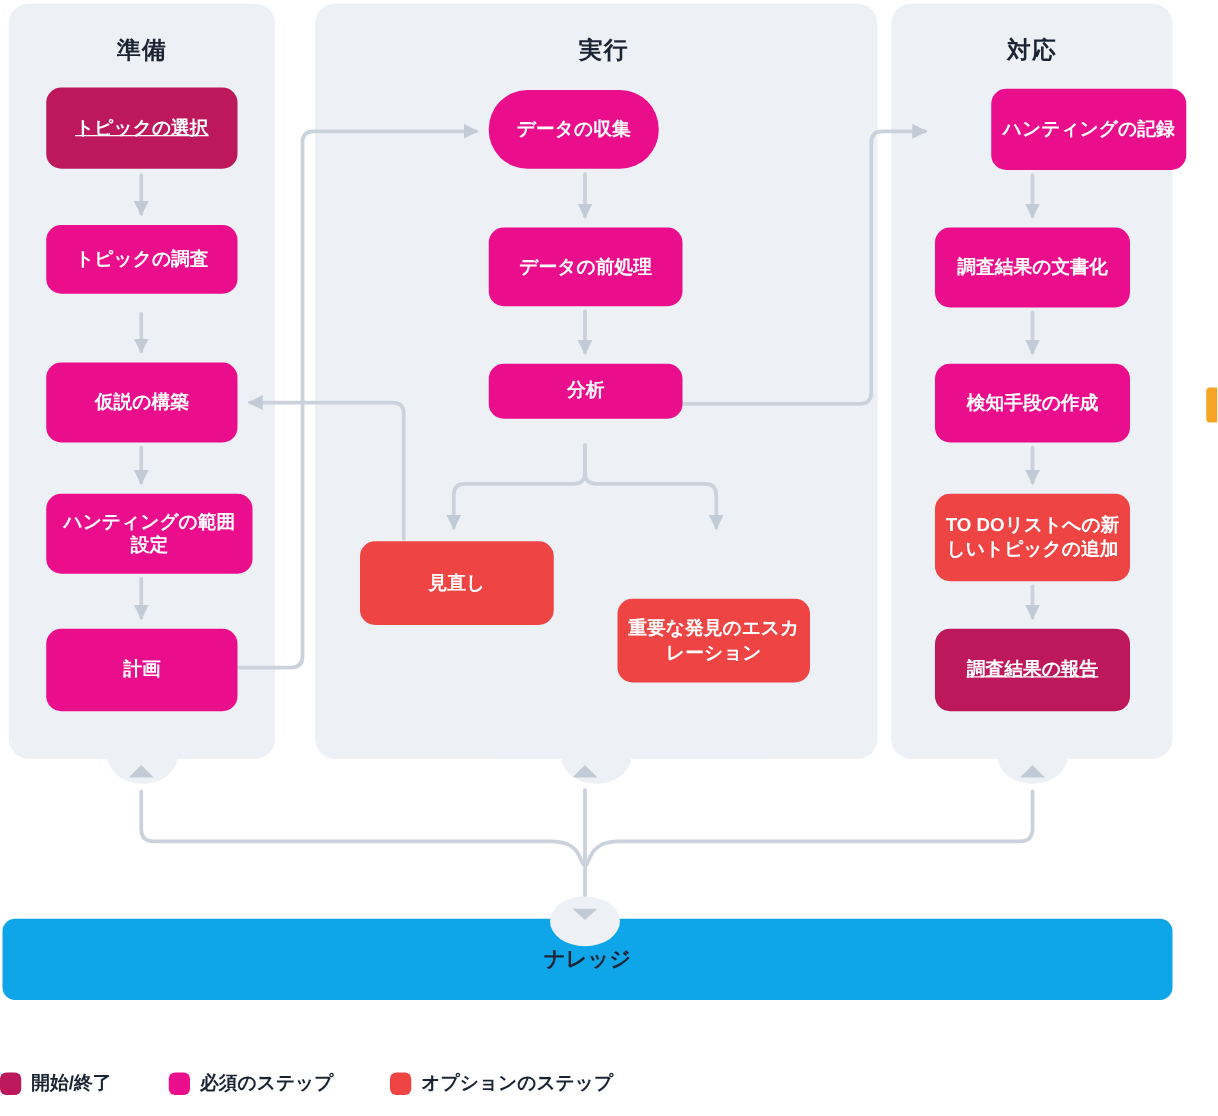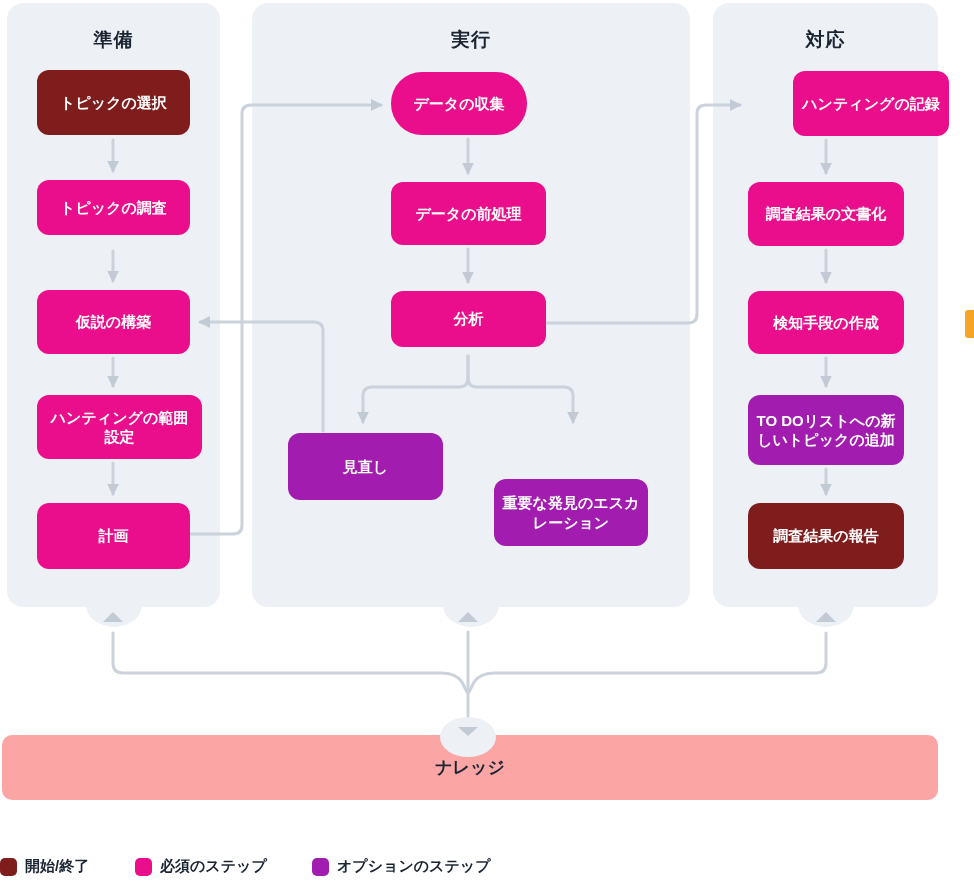--- a/index.html
+++ b/index.html
@@ -7,48 +7,48 @@
   .stage{position:relative;width:974px;height:893px;background:#ffffff;overflow:hidden;}
 
   .panel{position:absolute;top:3px;height:604px;background:#edf0f5;border-radius:16px;}
   .panel-title{margin:0;padding-top:24px;text-align:center;font-size:19px;font-weight:bold;color:#1b2433;letter-spacing:1px;}
   .bump{position:absolute;width:56px;height:44px;background:#edf0f5;border-radius:50%;}
   .panel .bump{left:50%;transform:translateX(-50%);bottom:-20px;}
 
   .node{position:absolute;display:flex;align-items:center;justify-content:center;
         text-align:center;color:#ffffff;font-weight:bold;font-size:15px;line-height:1.3;
         border-radius:12px;padding:0 8px;box-sizing:border-box;}
-  .start{background:#7f1d1d;}
+  .start{background:#be185d;text-decoration:underline;}
   .required{background:#ea0e8c;}
-  .optional{background:#a21caf;}
+  .optional{background:#ef4444;}
 
   svg.overlay{position:absolute;left:0;top:0;pointer-events:none;}
 
-  .knowledge{position:absolute;left:2px;top:735px;width:936px;height:65px;background:#fca5a5;
+  .knowledge{position:absolute;left:2px;top:735px;width:936px;height:65px;background:#0ea5e9;
              border-radius:10px;display:flex;align-items:center;justify-content:center;
              font-weight:bold;font-size:17px;color:#1b2433;}
   .knowledge .bump{left:438px;top:-18px;width:56px;height:40px;}
   .knowledge-label{position:relative;z-index:2;}
 
   .legend{position:absolute;left:0;top:857px;width:974px;height:24px;}
   .legend-item{position:absolute;display:flex;align-items:center;font-weight:bold;font-size:15px;color:#1b2433;}
   .swatch{width:17px;height:18px;border-radius:5px;margin-right:8px;flex:0 0 auto;}
 
   .clipped-node{position:absolute;left:965px;top:310px;width:9px;height:28px;background:#f6a425;border-radius:3px 0 0 3px;}
 </style>
 </head>
 <body>
 
 <div class="stage">
 
   <div class="panel" style="left:7px;width:213px;">
     <div class="bump"></div>
     <h2 class="panel-title">準備</h2>
   </div>
-  <div class="panel" style="left:252px;width:438px;">
+  <div class="panel" style="left:252px;width:438px;padding-left:12px;">
     <div class="bump"></div>
     <h2 class="panel-title">実行</h2>
   </div>
   <div class="panel" style="left:713px;width:225px;">
     <div class="bump"></div>
     <h2 class="panel-title">対応</h2>
   </div>
 
   <div class="knowledge">
     <div class="bump"></div>
@@ -96,21 +96,21 @@
   </svg>
 
   <div class="node start" style="left:37px;top:70px;width:153px;height:65px;">トピックの選択</div>
   <div class="node required" style="left:37px;top:180px;width:153px;height:55px;">トピックの調査</div>
   <div class="node required" style="left:37px;top:290px;width:153px;height:64px;">仮説の構築</div>
   <div class="node required" style="left:37px;top:395px;width:165px;height:64px;">ハンティングの範囲設定</div>
   <div class="node required" style="left:37px;top:503px;width:153px;height:66px;">計画</div>
 
   <div class="node required" style="left:391px;top:72px;width:136px;height:63px;border-radius:31px;">データの収集</div>
   <div class="node required" style="left:391px;top:182px;width:155px;height:63px;">データの前処理</div>
-  <div class="node required" style="left:391px;top:291px;width:155px;height:56px;">分析</div>
+  <div class="node required" style="left:391px;top:291px;width:155px;height:44px;">分析</div>
   <div class="node optional" style="left:288px;top:433px;width:155px;height:67px;">見直し</div>
   <div class="node optional" style="left:494px;top:433px;width:154px;height:67px;margin-top:46px;">重要な発見のエスカレーション</div>
 
   <div class="node required" style="left:748px;top:71px;width:156px;height:65px;margin-left:45px;">ハンティングの記録</div>
   <div class="node required" style="left:748px;top:182px;width:156px;height:64px;">調査結果の文書化</div>
   <div class="node required" style="left:748px;top:291px;width:156px;height:63px;">検知手段の作成</div>
   <div class="node optional" style="left:748px;top:395px;width:156px;height:70px;">TO DOリストへの新しいトピックの追加</div>
   <div class="node start" style="left:748px;top:503px;width:156px;height:66px;">調査結果の報告</div>
 
   <div class="clipped-node"></div>

